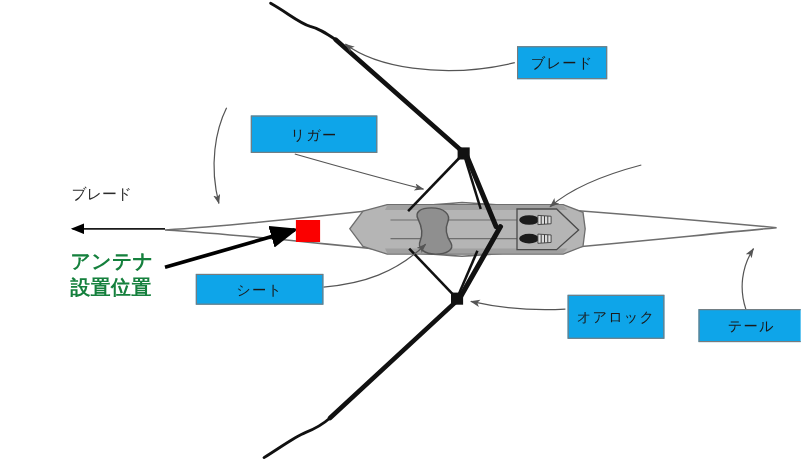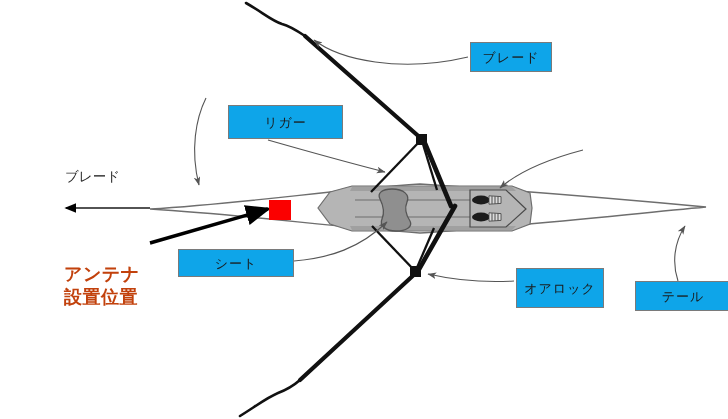--- a/index.html
+++ b/index.html
@@ -38,27 +38,26 @@
   }
   .plain-text {
     position: absolute;
     color: #2b2b2b;
     font-size: 13.5px;
     line-height: 1;
     white-space: nowrap;
   }
   .bold-text {
     position: absolute;
-    color: #c2410c;
+    color: #15803d;
     font-size: 18px;
     font-weight: bold;
     line-height: 1.28;
     white-space: nowrap;
     letter-spacing: 0.5px;
-    margin-top: 36px;
   }
   .red-marker {
     position: absolute;
     width: 22px;
     height: 20px;
   }
 </style>
 </head>
 <body>
 

